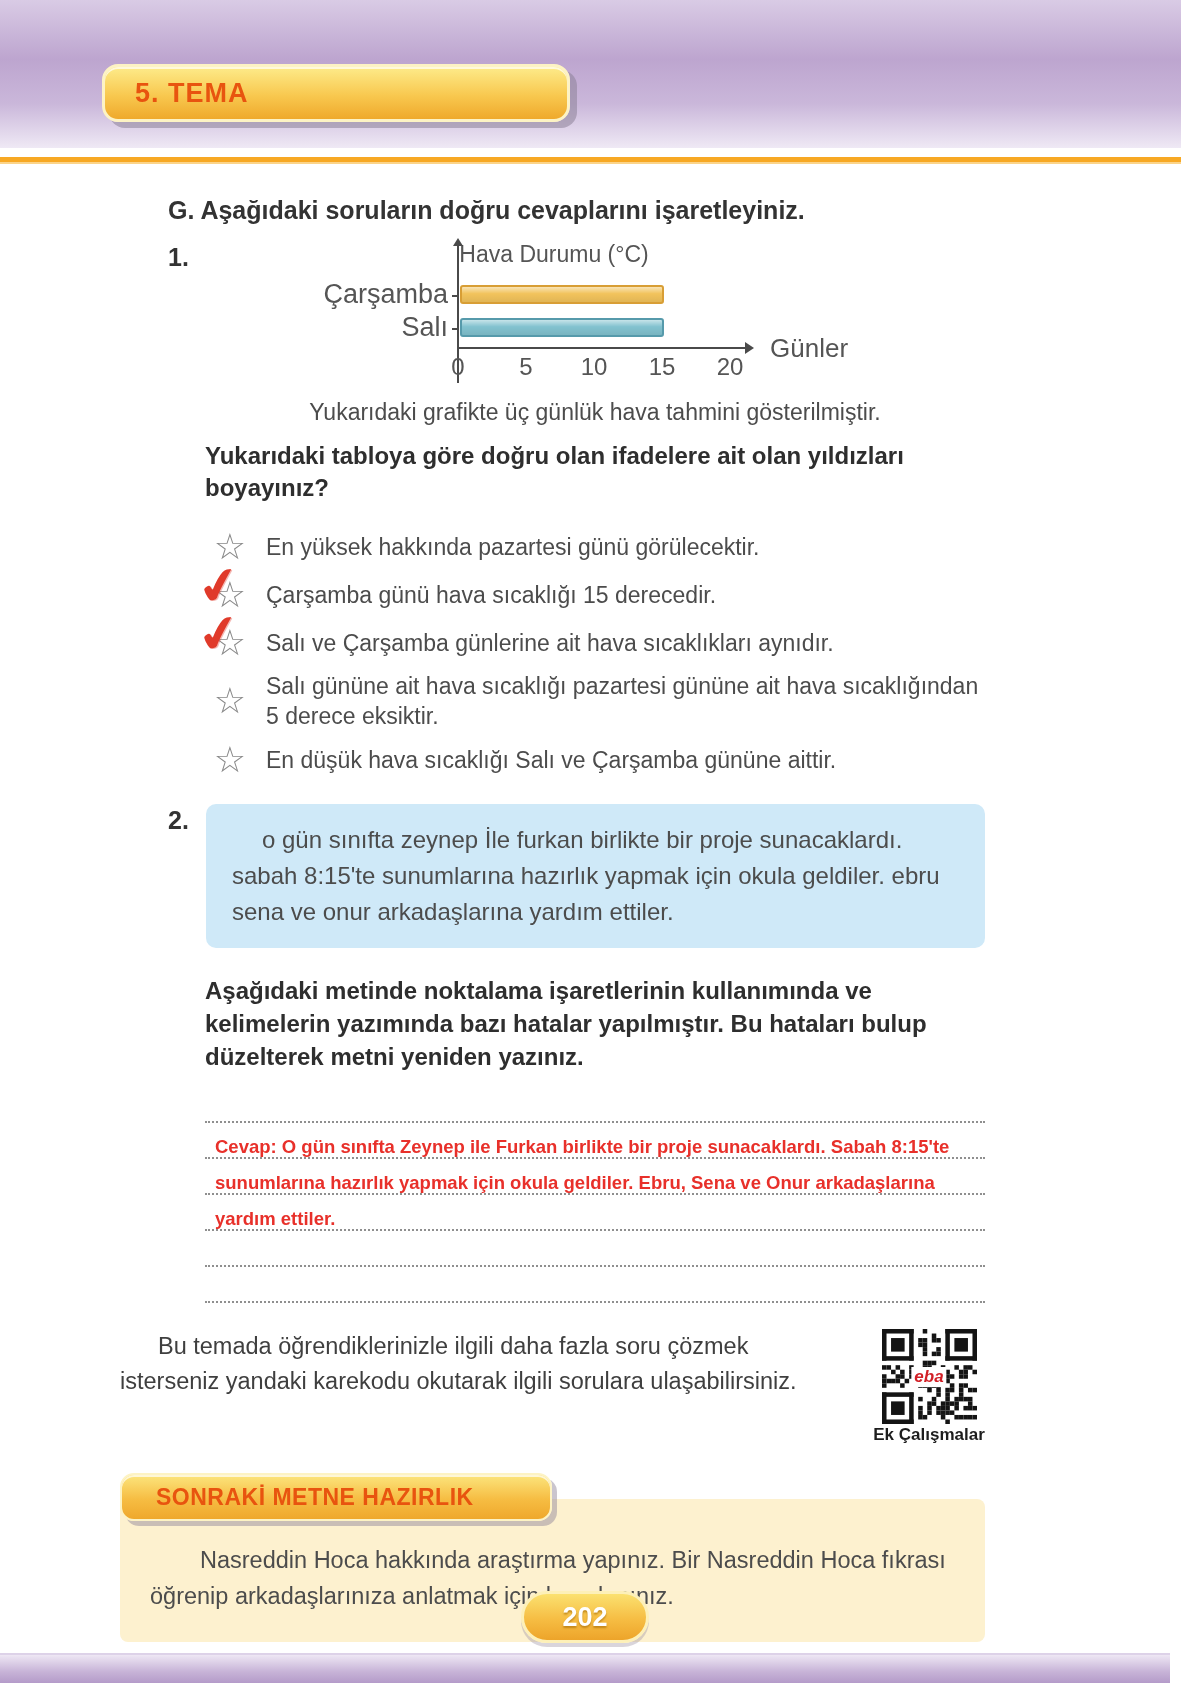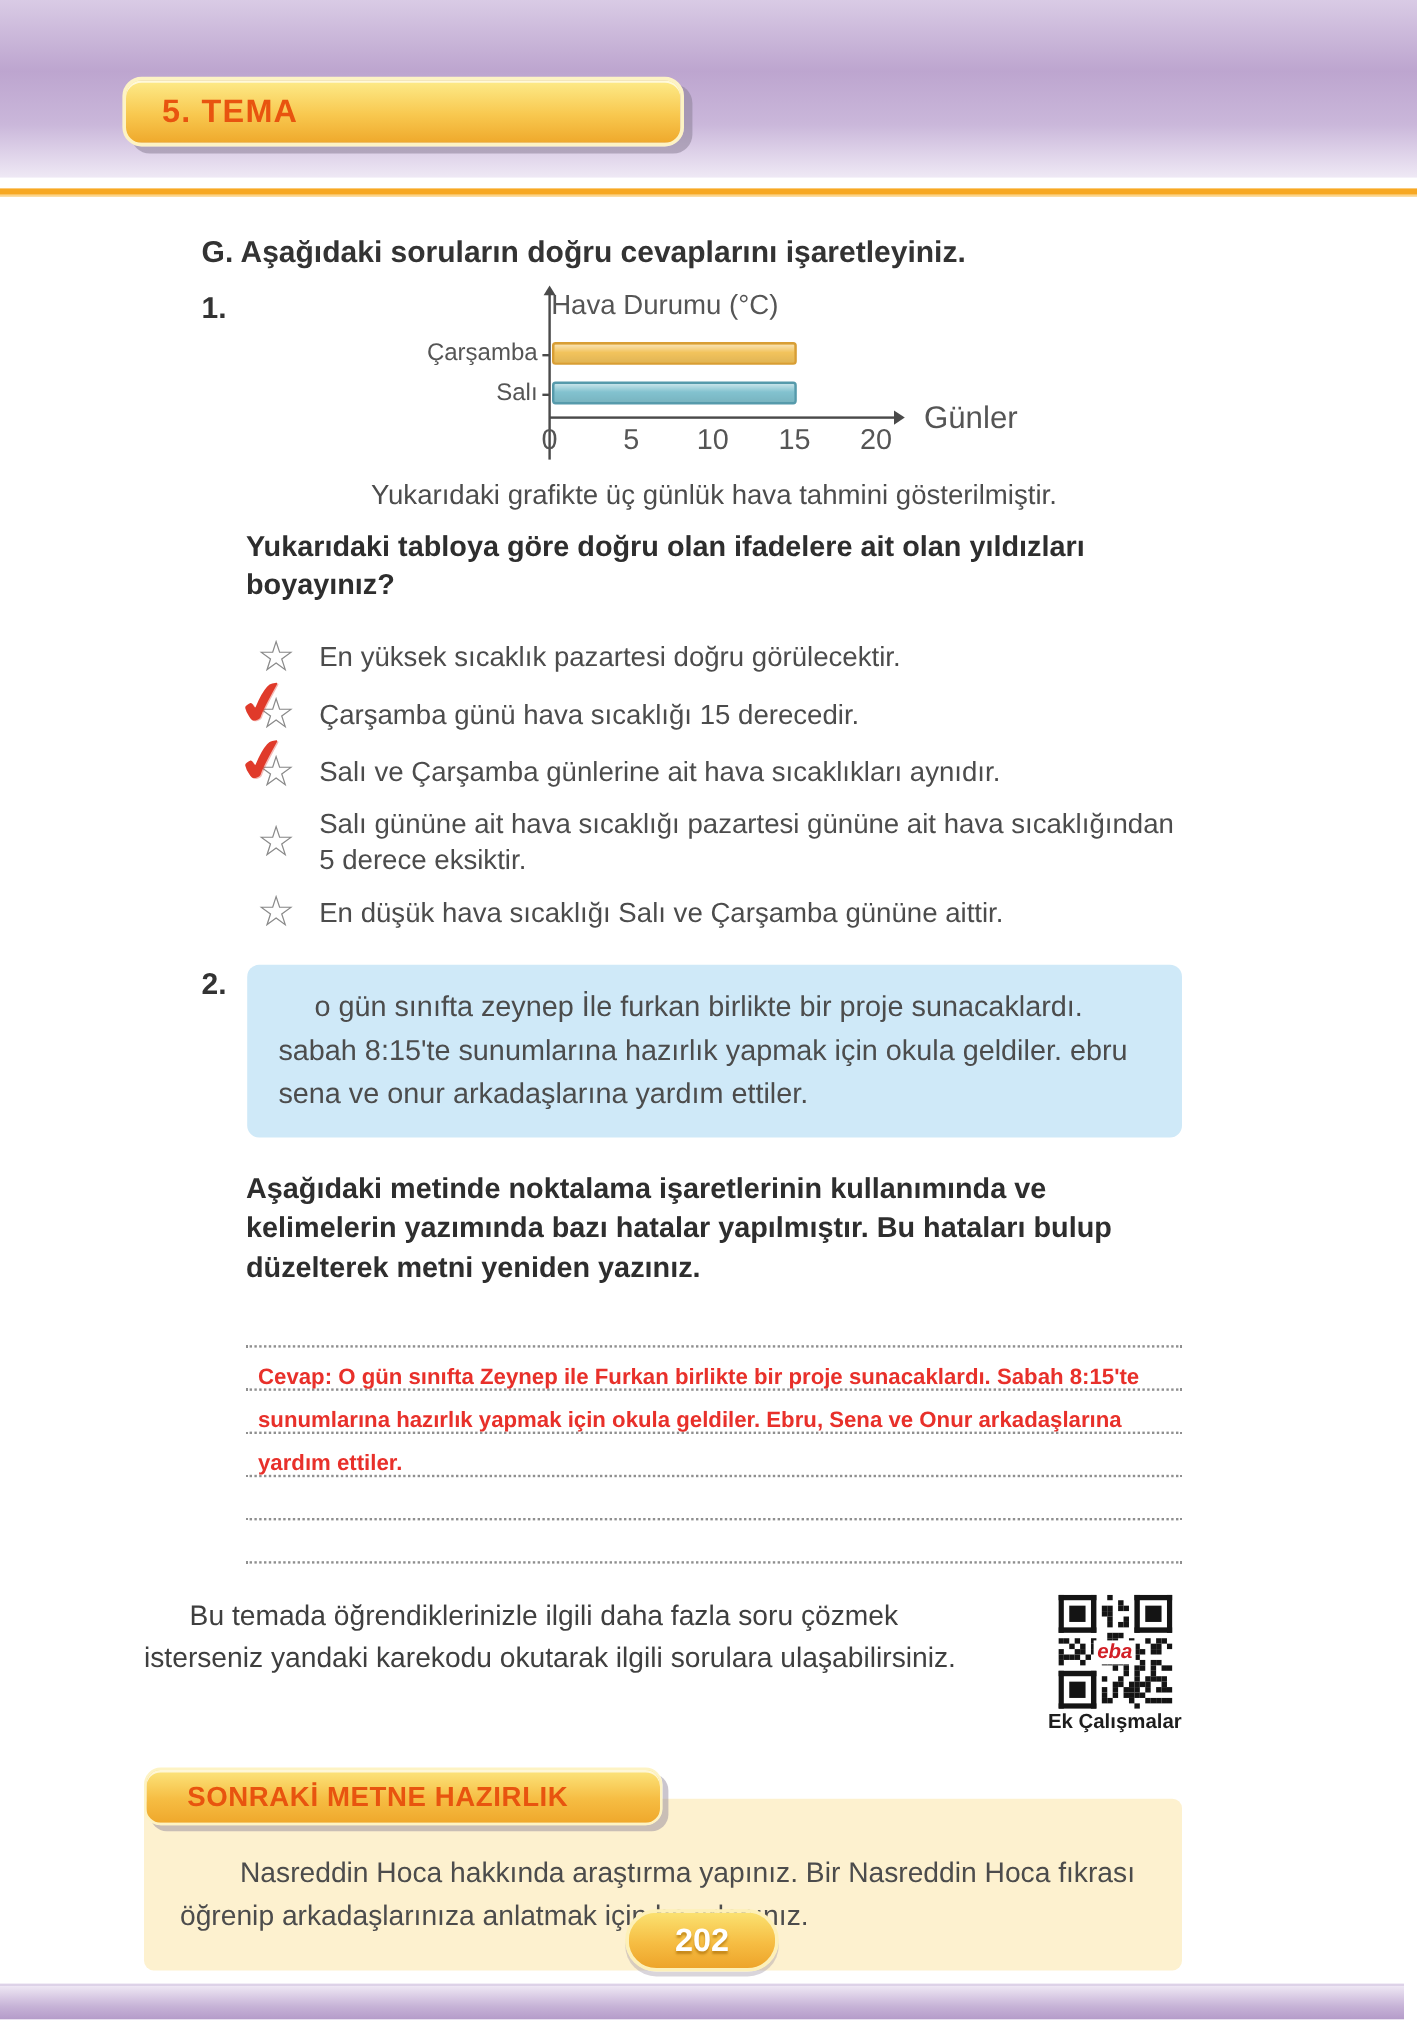--- a/index.html
+++ b/index.html
@@ -44,21 +44,21 @@
   .chart { margin-bottom:10px; }
   .chart-title { width:272px; margin-left:298px; text-align:center; font-size:23px; color:#555; margin-bottom:10px; }
   .plot { position:relative; width:272px; margin-left:338px; }
   .y-axis { position:absolute; left:-1px; top:-36px; width:2px; height:141px; background:#4a4a4a; }
   .y-axis::before {
     content:''; position:absolute; top:-9px; left:-4px;
     border:5px solid transparent; border-bottom:8px solid #4a4a4a;
   }
   .bar-row { height:33px; display:flex; align-items:center; position:relative; }
   .bar-row::before { content:''; position:absolute; left:-6px; top:50%; width:6px; height:2px; background:#4a4a4a; }
-  .cat-label { position:absolute; right:100%; margin-right:10px; white-space:nowrap; font-size:20px; color:#555; }
+  .cat-label { position:absolute; right:100%; margin-right:10px; white-space:nowrap; font-size:27px; color:#555; }
   .bar {
     height:19px; margin-left:2px;
     border:2px solid #999; border-radius:3px;
     background-image:linear-gradient(180deg, rgba(255,255,255,.55), rgba(255,255,255,0) 45%, rgba(0,0,0,.07));
   }
   .x-axis { position:relative; width:292px; height:2px; background:#4a4a4a; margin-top:3px; }
   .x-axis::after {
     content:''; position:absolute; right:-10px; top:-5px;
     border:6px solid transparent; border-left:9px solid #4a4a4a;
   }
@@ -194,21 +194,21 @@
 
       <div class="caption">Yukarıdaki grafikte üç günlük hava tahmini gösterilmiştir.</div>
       <div class="prompt">Yukarıdaki tabloya göre doğru olan ifadelere ait olan yıldızları boyayınız?</div>
 
       <ul class="statements">
         <li class="statement">
           <span class="star-wrap">
             <span class="star">☆</span>
             
           </span>
-          <span>En yüksek sıcaklık pazartesi doğru görülecektir.</span>
+          <span>En yüksek hakkında pazartesi günü görülecektir.</span>
         </li>
         <li class="statement is-checked">
           <span class="star-wrap">
             <span class="star">☆</span>
             <span class="check">✔</span>
           </span>
           <span>Çarşamba günü hava sıcaklığı 15 derecedir.</span>
         </li>
         <li class="statement is-checked">
           <span class="star-wrap">

